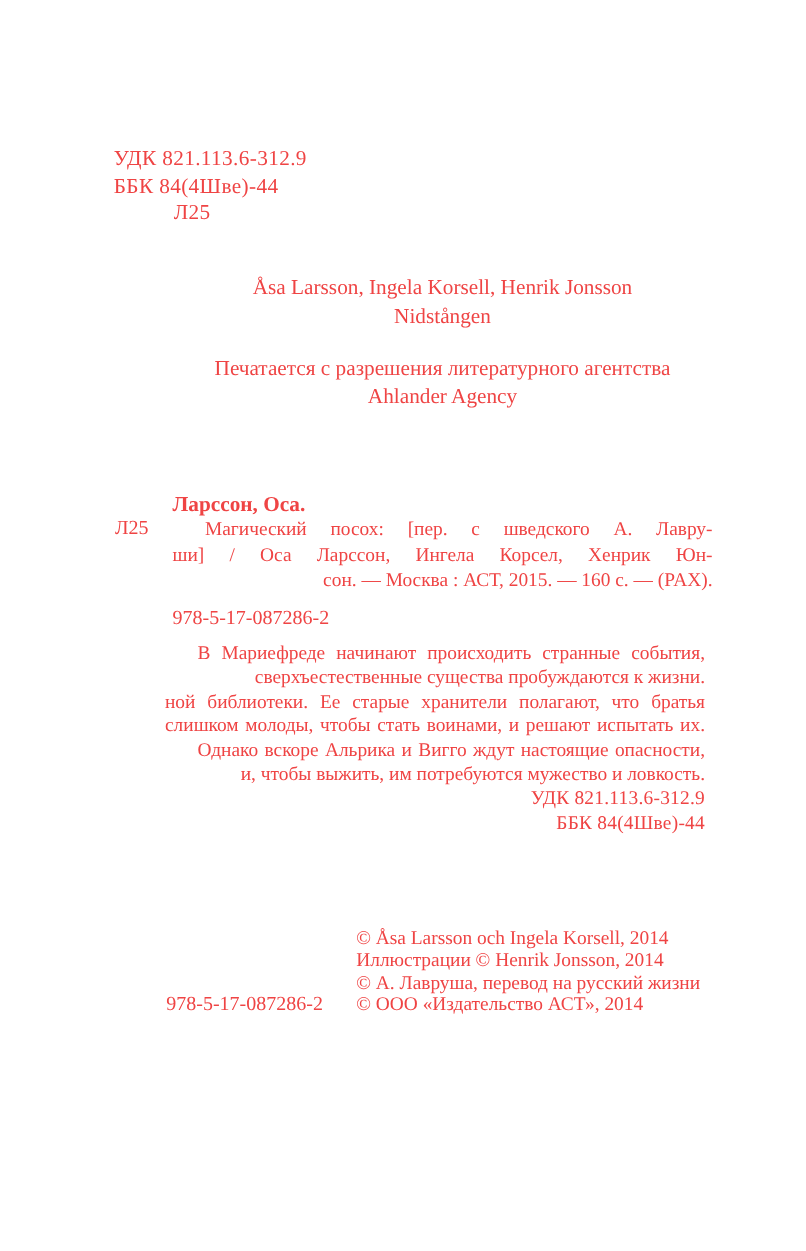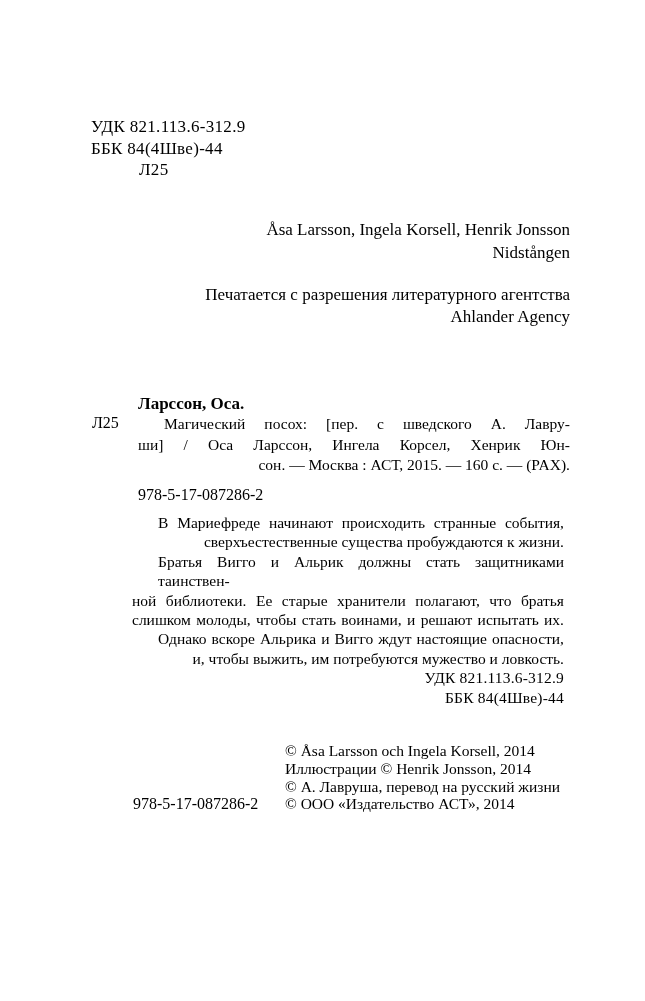--- a/index.html
+++ b/index.html
@@ -2,33 +2,33 @@
 <html><head>
 <meta charset="utf-8">
 <style>
   html, body { margin: 0; padding: 0; background: #e9e9e9; }
   .page {
     position: relative;
     width: 645px;
     height: 1001px;
     background: #ffffff;
     font-family: "Liberation Serif", serif;
-    color: #000000;
+    color: #ef4444;
     overflow: hidden;
   }
   .abs { position: absolute; }
 
   .top-codes {
     left: 91px; top: 116px;
     font-size: 17px; line-height: 21.5px;
     letter-spacing: 0.3px;
   }
   .sign-indent { padding-left: 48px; }
 
-  .center-col { left: 138px; width: 432px; text-align: right; }
+  .center-col { left: 138px; width: 432px; text-align: center; }
 
   .authors-block { top: 218px; font-size: 17px; line-height: 23px; }
   .agency-note  { top: 284px; font-size: 17px; line-height: 22px; }
 
   .margin-code { left: 92px; top: 414px; font-size: 16px; }
 
   .card {
     left: 138px; top: 393px; width: 432px;
     font-size: 15.5px; line-height: 20.5px;
   }
@@ -78,21 +78,20 @@
     <div class="card-heading">Ларссон, Оса.</div>
     <div class="jline indent">Магический посох: [пер. с шведского А. Лавру-</div>
     <div class="jline">ши] / Оса Ларссон, Ингела Корсел, Хенрик Юн-</div>
     <div class="lline">сон. — Москва : АСТ, 2015. — 160 с. — (PAX).</div>
     <div class="card-isbn">978-5-17-087286-2</div>
   </div>
 
   <div class="abs annotation">
     <div class="jline indent">В Мариефреде начинают происходить странные события,</div>
     <div class="lline">сверхъестественные существа пробуждаются к жизни.</div>
-    <div class="jline indent">Братья Вигго и Альрик должны стать защитниками таинствен-</div>
     <div class="jline">ной библиотеки. Ее старые хранители полагают, что братья</div>
     <div class="jline">слишком молоды, чтобы стать воинами, и решают испытать их.</div>
     <div class="jline indent">Однако вскоре Альрика и Вигго ждут настоящие опасности,</div>
     <div class="lline">и, чтобы выжить, им потребуются мужество и ловкость.</div>
     <div class="rline">УДК 821.113.6-312.9</div>
     <div class="rline">ББК 84(4Шве)-44</div>
   </div>
 
   <div class="abs copyright">
     <div>© Åsa Larsson och Ingela Korsell, 2014</div>

